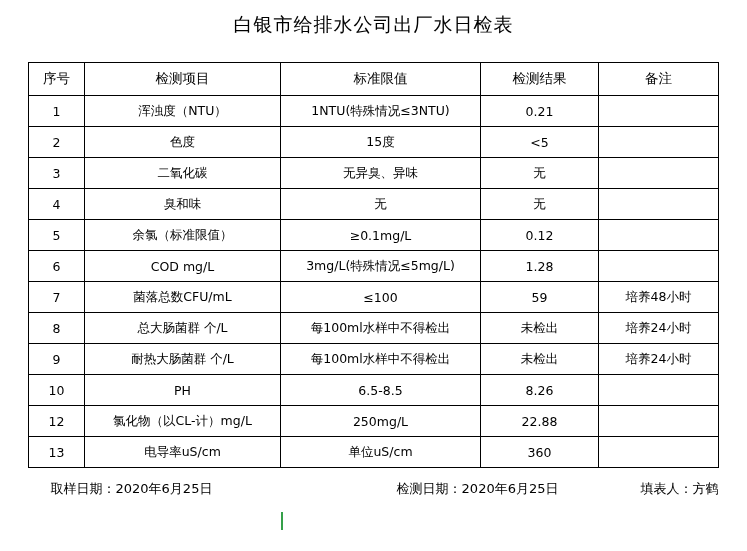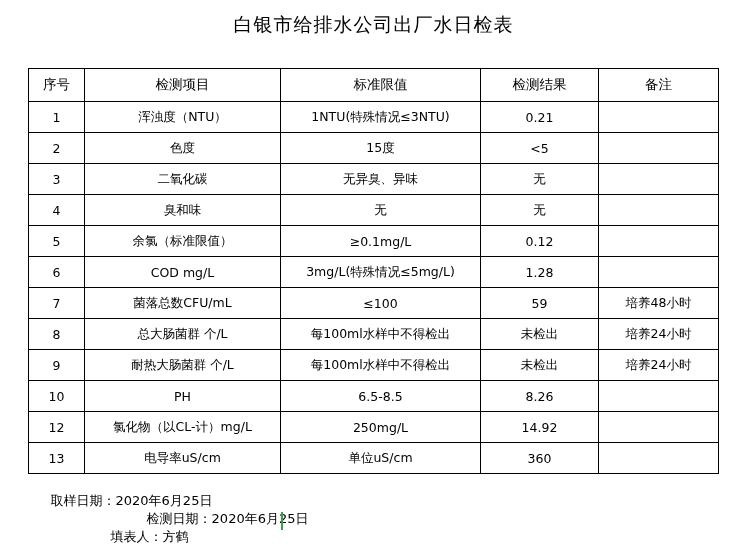--- a/index.html
+++ b/index.html
@@ -26,21 +26,21 @@
     font-size: 19px;
     font-weight: normal;
     letter-spacing: 1px;
     padding-top: 12px;
     padding-bottom: 12px;
     font-family: "DejaVu Sans", "Liberation Sans", sans-serif;
   }
   table.report {
     border-collapse: collapse;
     width: 690px;
-    margin: 18px auto;
+    margin: 12px auto;
     table-layout: fixed;
   }
   table.report td, table.report th {
     border: 1px solid #000000;
     text-align: center;
     vertical-align: middle;
     font-size: 12.5px;
     font-weight: normal;
     height: 30px;
     padding: 0 2px;
@@ -61,21 +61,20 @@
   .cell-res   { font-size: 12.5px; }
   .cell-note  { font-size: 12.5px; }
   .cell-no    { font-size: 12.5px; }
 
   .footer {
     width: 690px;
     margin: 4px auto 0 auto;
     display: flex;
     font-size: 13px;
     font-family: "DejaVu Sans", "Liberation Sans", sans-serif;
-    flex-direction: column;
   }
   .footer .f1 { width: 250px; text-align: left; padding-left: 22px; box-sizing: border-box;}
   .footer .f2 { width: 280px; text-align: right; }
   .footer .f3 { width: 160px; text-align: right; }
   .green-mark {
     position: absolute;
     left: 281px;
     top: 512px;
     width: 2px;
     height: 18px;
@@ -174,21 +173,21 @@
         <td class="cell-no">10</td>
         <td class="cell-item">PH</td>
         <td class="cell-limit">6.5-8.5</td>
         <td class="cell-res">8.26</td>
         <td class="cell-note"></td>
       </tr>
       <tr>
         <td class="cell-no">12</td>
         <td class="cell-item">氯化物（以CL-计）mg/L</td>
         <td class="cell-limit">250mg/L</td>
-        <td class="cell-res">14.92</td>
+        <td class="cell-res">22.88</td>
         <td class="cell-note"></td>
       </tr>
       <tr>
         <td class="cell-no">13</td>
         <td class="cell-item">电导率uS/cm</td>
         <td class="cell-limit">单位uS/cm</td>
         <td class="cell-res">360</td>
         <td class="cell-note"></td>
       </tr>
     </tbody>

